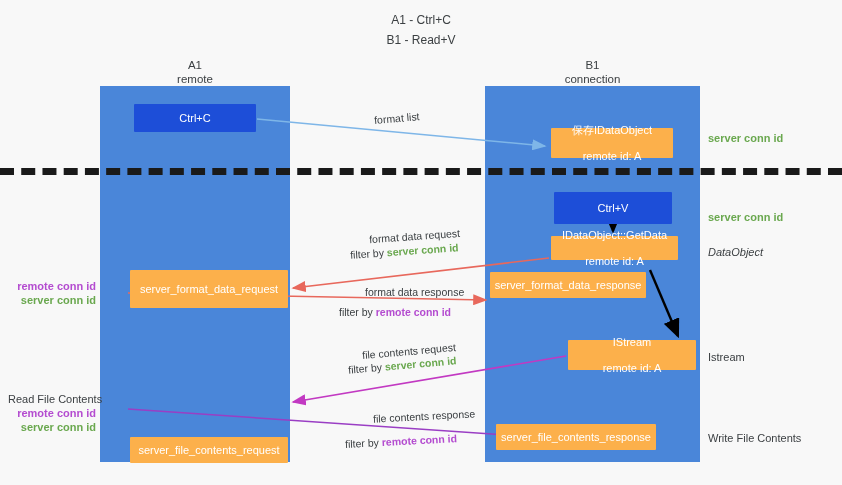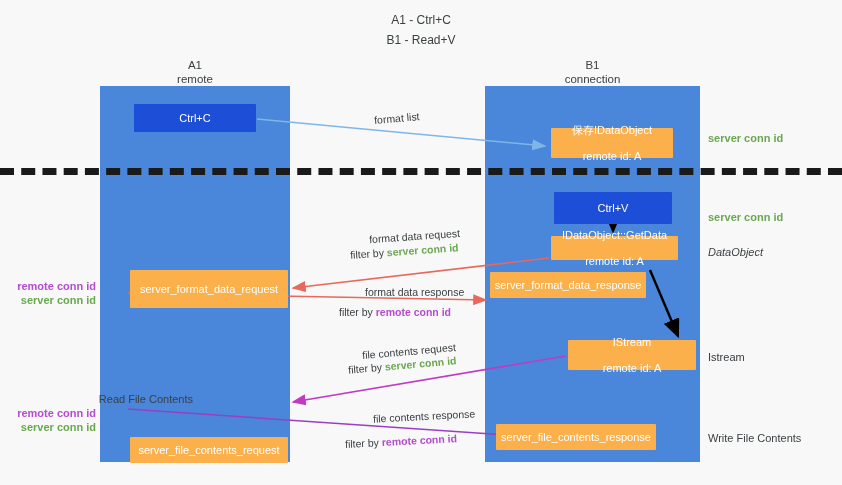--- a/index.html
+++ b/index.html
@@ -71,21 +71,21 @@
   .dark-t{color:#3c4043;}
 
   #a-serverconn-1{left:708px;top:131px;}
   #a-serverconn-2{left:708px;top:210px;}
   #a-dataobject{left:708px;top:245px;font-style:italic;}
   #a-istream{left:708px;top:350px;}
   #a-writefile{left:708px;top:431px;}
 
   #a-left-1{left:8px;top:279px;width:88px;text-align:right;}
   #a-left-2{left:8px;top:392px;width:88px;text-align:right;}
-  #a-readfile{left:8px;top:392px;width:185px;text-align:right;}
+  #a-readfile{left:8px;top:392px;width:185px;text-align:left;}
 
   
   .lbl{font-size:10.5px;line-height:14px;color:#3c4043;white-space:nowrap;}
   .lbl b{font-weight:bold;}
 
   #l-formatlist{left:374px;top:111px;transform:rotate(-5deg);}
   #l-fdreq1{left:369px;top:229px;transform:rotate(-4deg);}
   #l-fdreq2{left:350px;top:244px;transform:rotate(-4deg);}
   #l-fdresp1{left:365px;top:285px;}
   #l-fdresp2{left:339px;top:305px;}

